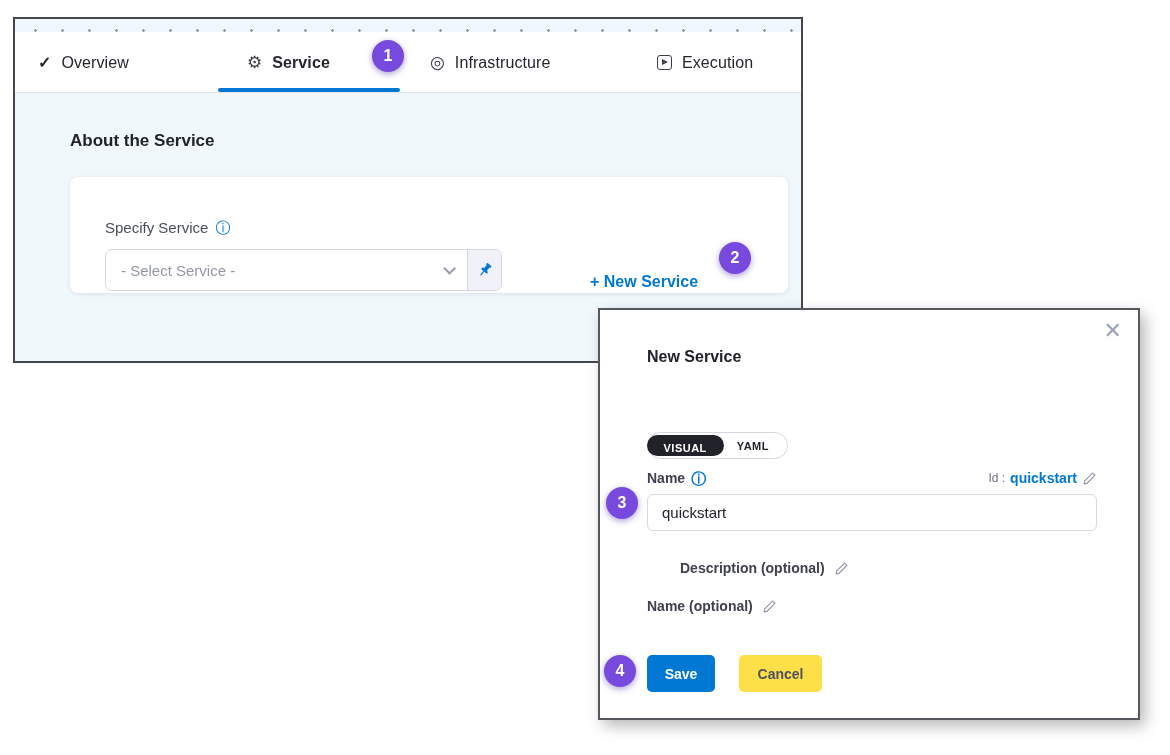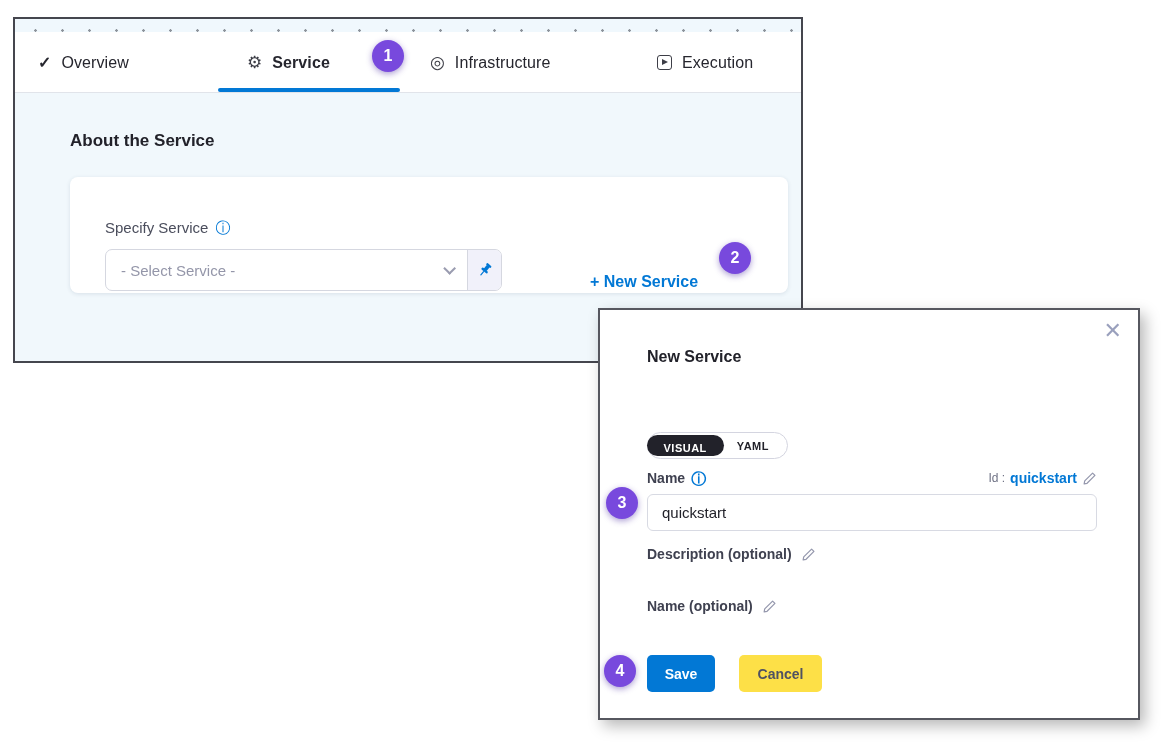--- a/index.html
+++ b/index.html
@@ -68,21 +68,21 @@
                 align-items:center; gap:6px; }
   .id-wrap { display:flex; align-items:center; gap:5px; }
   .id-label { font-size:12px; color:#6f7285; }
   .id-value { font-size:14px; font-weight:600; color:#0278d5; }
   .name-input { position:absolute; left:47px; top:184px; width:450px; height:37px;
                 border:1px solid #d8dae3; border-radius:6px; padding:0 14px;
                 font-size:15px; color:#22222a; font-family:"Liberation Sans",sans-serif;
                 background:#ffffff; outline:none; }
   .opt-row { position:absolute; left:47px; display:flex; align-items:center; gap:9px; }
   .opt-label { font-size:14px; font-weight:700; color:#3f4150; }
-  .desc-row { top:236px; } .tags-row { top:288px; }
+  .desc-row { top:250px;margin-left:33px; } .tags-row { top:288px; }
   .btn-row { position:absolute; left:47px; top:345px; display:flex; gap:24px; }
   .btn { height:37px; border:none; border-radius:5px; font-size:14px; font-weight:700;
          cursor:pointer; font-family:"Liberation Sans",sans-serif; }
   .btn-save { width:68px; background:#0278d5; color:#ffffff; }
   .btn-cancel { width:83px; background:#fde047; color:#4f5162; }
 
   
   .badge { position:absolute; width:32px; height:32px; border-radius:50%;
            background:#7849dd; color:#ffffff; font-size:16px; font-weight:700;
            display:flex; align-items:center; justify-content:center; z-index:4;

